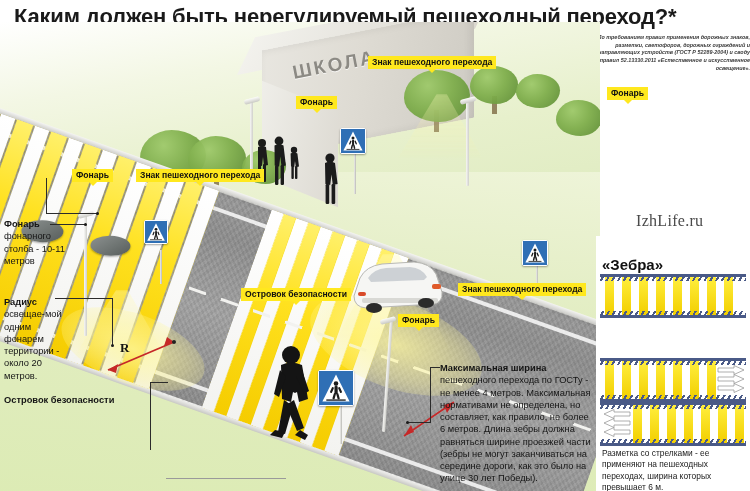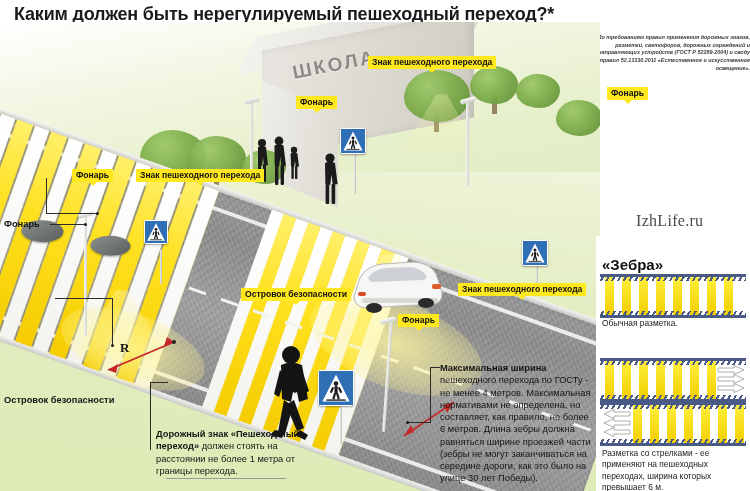--- a/index.html
+++ b/index.html
@@ -15,21 +15,21 @@
     height: 491px;
     overflow: hidden;
     background: #ffffff;
   }
 
   
   .title {
     position: absolute;
     left: 14px; top: 4px;
     width: 722px;
-    font-size: 18px;
+    font-size: 22px;
     font-weight: bold;
     color: #1a1a1a;
     letter-spacing: -0.2px;
     white-space: nowrap;
   }
 
   
   .footnote {
     position: absolute;
     left: 584px; top: 34px;
@@ -559,24 +559,29 @@
     </svg>
 
   </div>
 
   <div class="leader" style="left:46px; top:178px; width:1px; height:36px;"></div>
   <div class="leader" style="left:46px; top:213px; width:52px; height:1px;"></div>
   <div class="dot" style="left:96px; top:212px;"></div>
 
   <div class="txt" style="left:4px; top:218px; width:74px;">
     <b>Фонарь</b>
+    <div>фонарного столба - 10-11 метров</div>
   </div>
   <div class="leader" style="left:50px; top:224px; width:36px; height:1px;"></div>
   <div class="dot" style="left:84px; top:223px;"></div>
 
+  <div class="txt" style="left:4px; top:296px; width:62px;">
+    <b>Радиус</b>
+    <div>освещае-мой одним фонарем территории - около 20 метров.</div>
+  </div>
   <div class="leader" style="left:54px; top:300px; width:1px; height:0;"></div>
   <div class="leader" style="left:54px; top:300px; width:1px; height:0;"></div>
   <div class="leader" style="left:52px; top:300px; width:1px; height:0;"></div>
   <div class="leader" style="left:54px; top:300px; width:1px; height:0;"></div>
   <div class="leader" style="left:54px; top:300px; width:0; height:0;"></div>
   <div class="leader" style="left:54px; top:299px; width:1px; height:0;"></div>
   <div class="leader" style="left:54px; top:299px; width:1px; height:0;"></div>
   <div class="leader" style="left:55px; top:300px; width:1px; height:0;"></div>
   <div class="leader" style="left:55px; top:300px; width:1px; height:0;"></div>
   <div class="leader" style="left:54px; top:300px; width:1px; height:0;"></div>
@@ -586,23 +591,20 @@
   <div class="leader" style="left:112px; top:299px; width:1px; height:46px;"></div>
   <div class="leader" style="left:55px; top:298px; width:58px; height:1px;"></div>
   <div class="dot" style="left:111px; top:344px;"></div>
 
   <div class="txt" style="left:4px; top:394px; width:146px;">
     <b>Островок безопасности</b>
   </div>
   <div class="leader" style="left:150px; top:382px; width:1px; height:68px;"></div>
   <div class="leader" style="left:150px; top:382px; width:18px; height:1px;"></div>
 
-  <div class="txt" style="left:156px; top:428px; width:160px;">
-    <b>Дорожный знак «Пешеход-ный переход»</b><span> должен стоять на расстоянии не более 1 метра от границы перехода.</span>
-  </div>
   <div class="leader" style="left:166px; top:478px; width:120px; height:1px; background:#9a9a9a;"></div>
 
   <div class="txt" style="left:440px; top:362px; width:152px;">
     <b>Максимальная ширина</b><span> пешеходного перехода по ГОСТу - не менее 4 метров. Максимальная нормативами не определена, но составляет, как правило, не более 6 метров. Длина зебры должна равняться ширине проезжей части (зебры не могут заканчиваться на середине дороги, как это было на улице 30 лет Победы).</span>
   </div>
   <div class="leader" style="left:430px; top:367px; width:10px; height:1px;"></div>
   <div class="leader" style="left:430px; top:367px; width:1px; height:56px;"></div>
   <div class="leader" style="left:408px; top:422px; width:23px; height:1px;"></div>
   <div class="dot" style="left:406px; top:421px;"></div>
 
@@ -625,21 +627,20 @@
       <div class="sbar" style="left:22px; width:9px;"></div>
       <div class="sbar" style="left:39px; width:9px;"></div>
       <div class="sbar" style="left:56px; width:9px;"></div>
       <div class="sbar" style="left:73px; width:9px;"></div>
       <div class="sbar" style="left:90px; width:9px;"></div>
       <div class="sbar" style="left:107px; width:9px;"></div>
       <div class="sbar" style="left:124px; width:9px;"></div>
       <div class="ray-top" style="top:-1px;"></div>
       <div class="ray-bot" style="bottom:-1px;"></div>
     </div>
-    <div class="zcap" style="left:6px; top:82px; width:140px;">Обычная разметка.</div>
 
     <div class="zdiag" style="left:4px; top:122px; width:146px; height:38px;">
       <div class="sbar" style="left:5px;  width:9px;"></div>
       <div class="sbar" style="left:22px; width:9px;"></div>
       <div class="sbar" style="left:39px; width:9px;"></div>
       <div class="sbar" style="left:56px; width:9px;"></div>
       <div class="sbar" style="left:73px; width:9px;"></div>
       <div class="sbar" style="left:90px; width:9px;"></div>
       <div class="sbar" style="left:107px; width:9px;"></div>
       <div class="arrow-blk" style="left:118px; width:28px;"></div>

